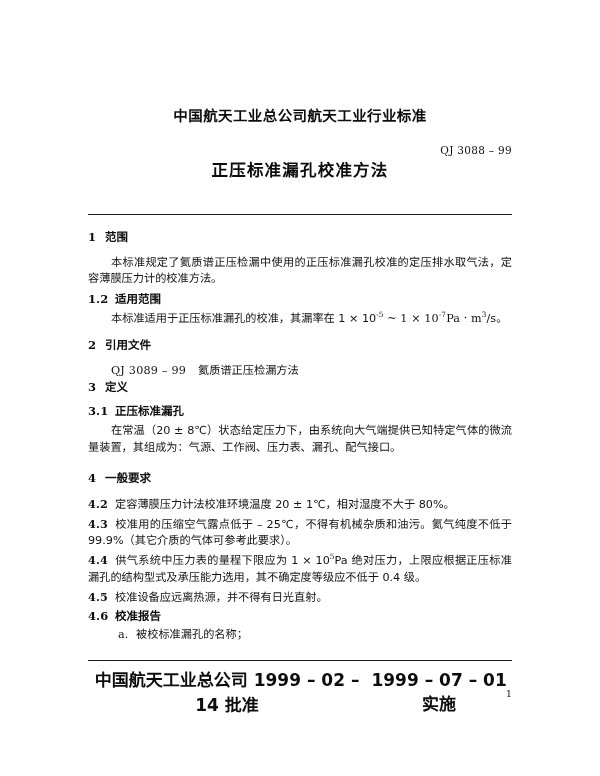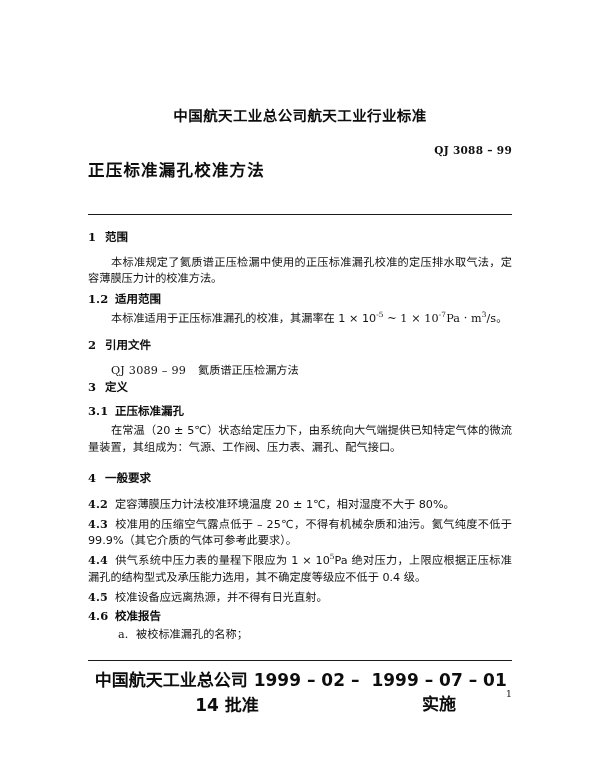--- a/index.html
+++ b/index.html
@@ -47,34 +47,34 @@
     letter-spacing: 0.4px;
     line-height: 1.2;
     color: #0d0d0d;
   }
 
   .std-no {
     position: absolute;
     right: 0;
     top: 144px;
     font-size: 10.5px;
-    font-weight: bold;
+    font-weight: normal;
     font-family: "DejaVu Serif", "Liberation Serif", serif;
     letter-spacing: 0.3px;
     color: #101010;
     white-space: nowrap;
     margin-left: 44px;
   }
 
   .doc-title {
     position: absolute;
     left: 0;
     top: 157px;
     width: 424px;
-    text-align: left;
+    text-align: center;
     font-size: 16.5px;
     font-weight: bold;
     letter-spacing: 1.2px;
     color: #0d0d0d;
   }
 
   .rule-top {
     position: absolute;
     left: 0;
     top: 214px;
@@ -241,21 +241,21 @@
       </div>
       <p class="ref-item"><span class="code">QJ 3089 – 99</span><span class="gap"></span><span>氦质谱正压检漏方法</span></p>
 
       <div class="clause-h1">
         <span class="num nm">3</span><span>定义</span>
       </div>
 
       <div class="clause-h2">
         <span class="num nm">3.1</span><span>正压标准漏孔</span>
       </div>
-      <p class="para">在常温（20 ± 5℃）状态给定压力下，由系统向大气端提供已知特定气体的微流量装置，其组成为：气源、工作阀、压力表、漏孔、配气接口。</p>
+      <p class="para">在常温（20 ± 8℃）状态给定压力下，由系统向大气端提供已知特定气体的微流量装置，其组成为：气源、工作阀、压力表、漏孔、配气接口。</p>
 
       <div class="gap-md"></div>
 
       <div class="clause-h1">
         <span class="num nm">4</span><span>一般要求</span>
       </div>
 
 
       <p class="clause-p"><span class="num nm">4.2</span><span>定容薄膜压力计法校准环境温度 20 ± 1℃，相对湿度不大于 80%。</span></p>
 

